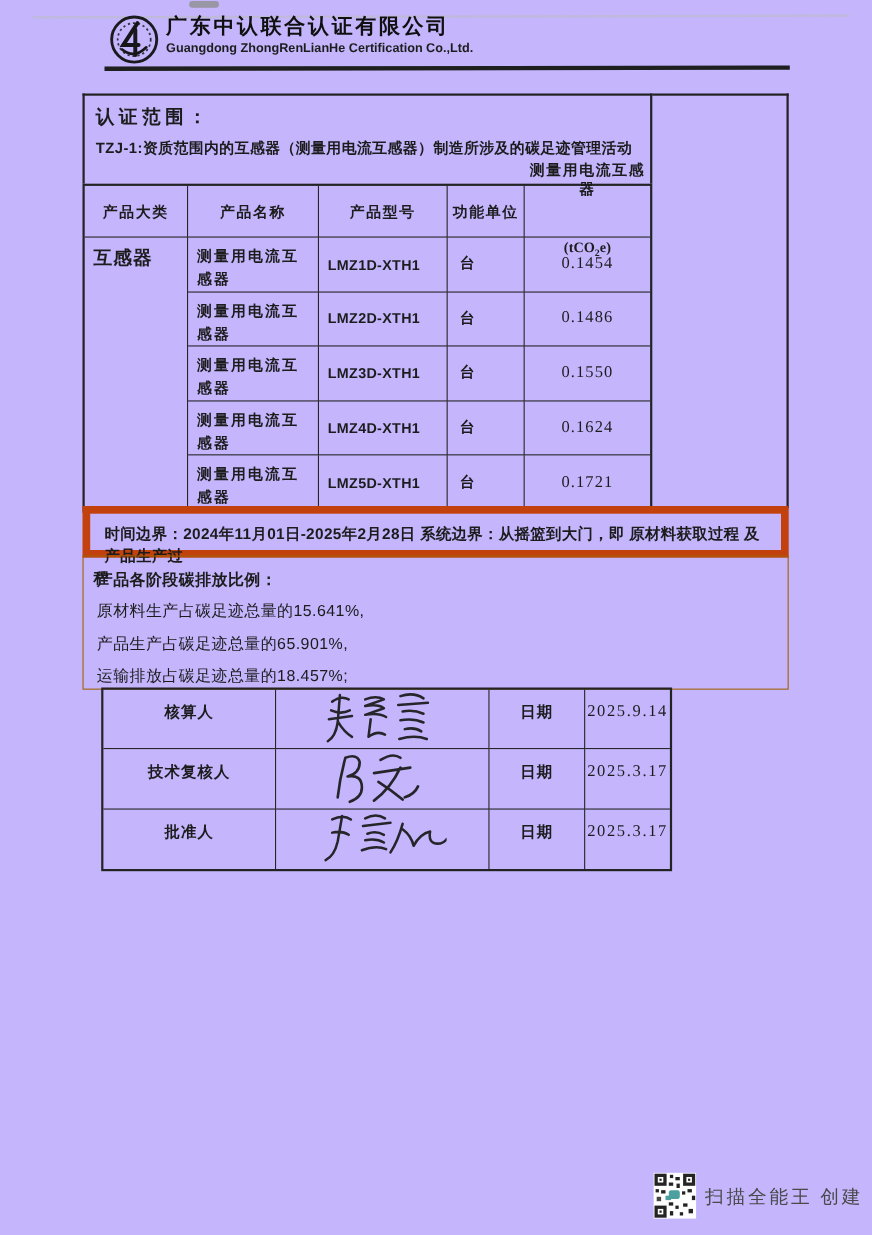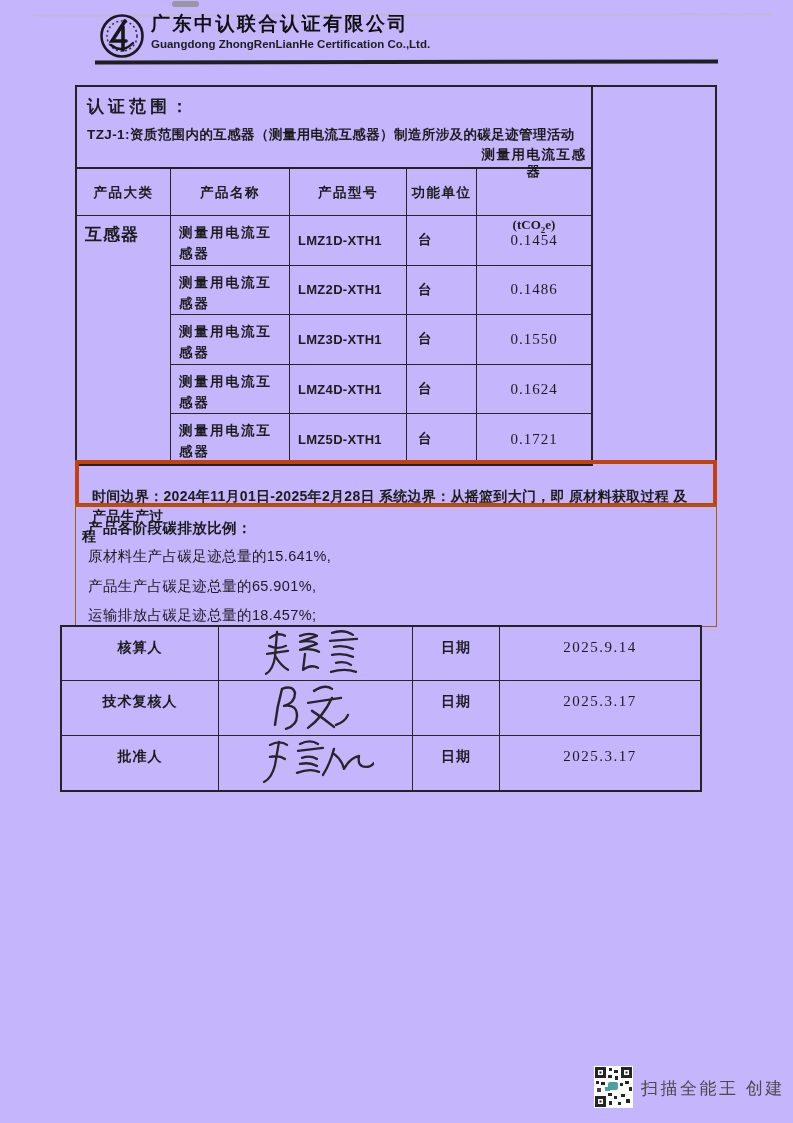--- a/index.html
+++ b/index.html
@@ -42,30 +42,30 @@
   .name-cell { padding:6px 4px 0 8px; font-size:13.5px; font-weight:700; letter-spacing:2px;
     line-height:21px; }
   .model-cell { display:flex; align-items:center; padding-left:8px; font-size:13px;
     font-weight:700; letter-spacing:.3px; font-family:"Liberation Sans",sans-serif; }
   .unit-cell { display:flex; align-items:center; padding-left:11px; font-size:13.5px; font-weight:600; }
   .emis-cell { display:flex; align-items:center; justify-content:center;
     font-family:"Liberation Serif","DejaVu Serif",serif; font-size:15px; letter-spacing:1px; }
   .right-col { width:124px; border:2px solid #232323; border-left:none; }
   
   .sec-boundary { position:absolute; left:75px; top:460px; width:642px; height:47px;
-    border:4px solid #c2410c; padding:22px 8px 0 13px; font-size:14px; font-weight:600;
+    border:7px solid #c2410c; padding:8px 8px 0 13px; font-size:14px; font-weight:600;
     line-height:20px; letter-spacing:.3px; }
   .boundary-l2 { display:block; margin-left:-10px; }
   
   .sec-prop { position:absolute; left:75px; top:505px; width:642px; height:122px;
     border:1px solid #a16207; padding:9px 10px 0 12px; font-size:14.5px; letter-spacing:.4px; }
   .prop-title { font-weight:600; line-height:27px; }
   .prop-line { line-height:29.5px; font-weight:500; }
   
-  .sec-sign { position:absolute; left:60px; top:625px; width:642px; height:167px;
+  .sec-sign { position:absolute; left:92px; top:625px; width:519px; height:167px;
     border:2px solid #232323; display:grid;
     grid-template-columns:157px 194px 87px 1fr; grid-template-rows:repeat(3,1fr); }
   .sc { border-right:1.5px solid #262626; border-bottom:1.5px solid #262626;
     display:flex; justify-content:center; align-items:flex-start; padding-top:12px;
     font-size:14px; font-weight:600; letter-spacing:1px; }
   .sc.no-r { border-right:none; } .sc.no-b { border-bottom:none; }
   .sig-cell { position:relative; padding-top:0; }
   .sig-cell svg { position:absolute; left:50%; top:50%; transform:translate(-50%,-52%); }
   .date-val { font-family:"Liberation Serif","DejaVu Serif",serif; font-size:15px;
     font-weight:500; letter-spacing:1.5px; }

